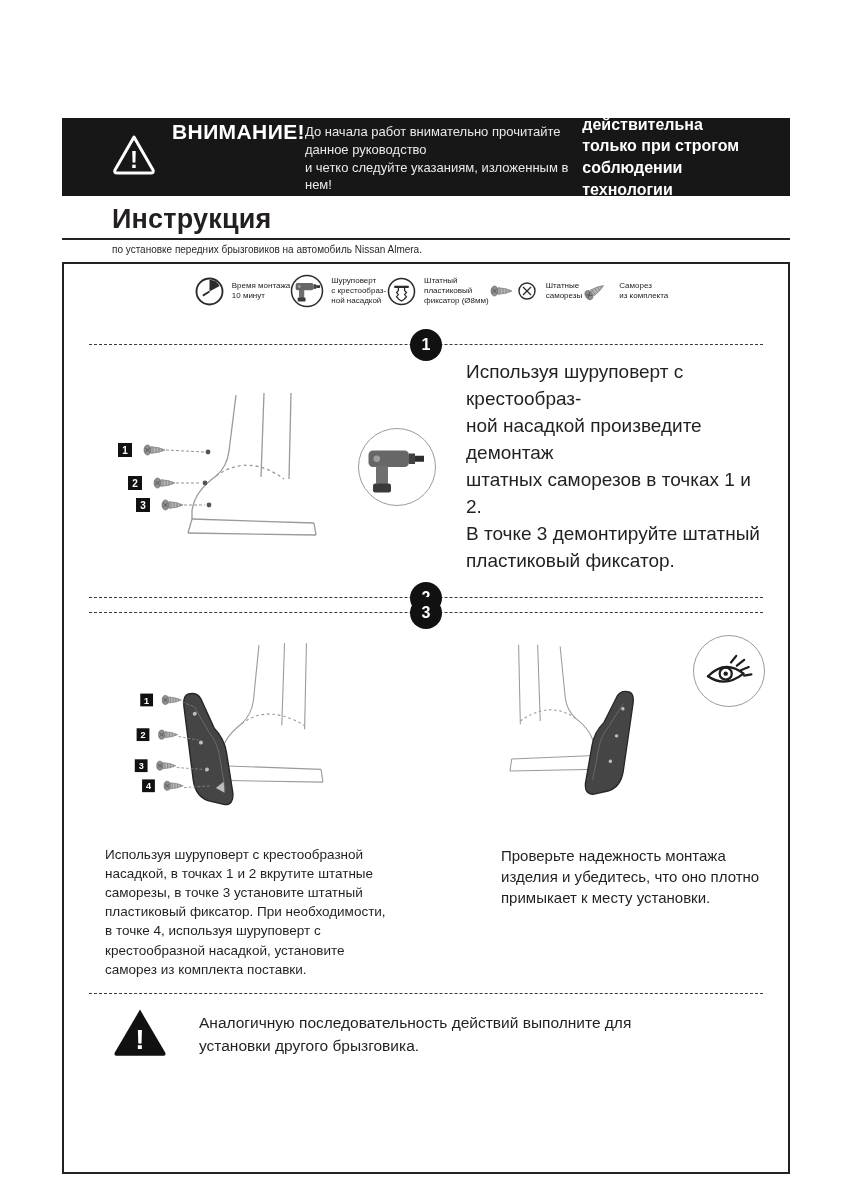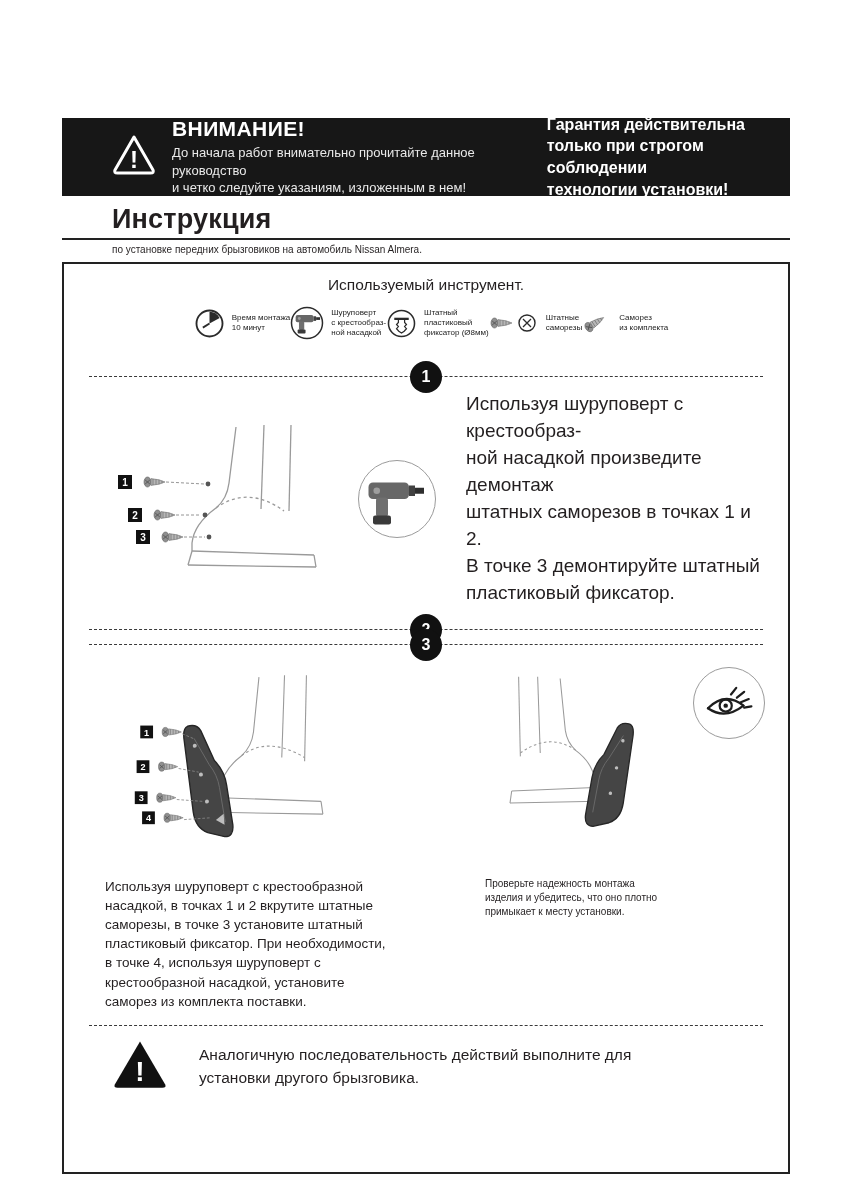--- a/index.html
+++ b/index.html
@@ -5,21 +5,21 @@
   * { margin:0; padding:0; box-sizing:border-box; }
   body { background:#fff; font-family:"Liberation Sans", sans-serif; color:#231f20; }
   .page { position:relative; width:848px; height:1200px; background:#fff; outline:1px solid #d8d8d8; overflow:hidden; }
   .content { position:absolute; left:62px; top:118px; width:728px; }
   .preline { white-space:pre-line; }
 
   
   .header { background:#171717; color:#fff; height:78px; display:flex; align-items:center;
             justify-content:space-between; padding:0 34px 0 50px; }
   .header-left { display:flex; align-items:center; gap:16px; }
-  .header-titlewrap { display:flex; flex-direction:column; }
+  .header-titlewrap { display:flex; flex-direction:row; }
   .header-title { font-size:21px; font-weight:bold; letter-spacing:.4px; }
   .header-sub { font-size:13px; line-height:1.35; color:#e9e9e9; margin-top:3px; }
   .header-right { font-size:16px; font-weight:bold; line-height:1.35; width:212px; }
 
   
   .doc-title { font-size:27px; font-weight:bold; margin:8px 0 3px 50px; letter-spacing:.2px; }
   .title-rule { border:0; border-top:2px solid #222; }
   .doc-subtitle { font-size:10px; margin:4px 0 7px 50px; }
 
   
@@ -43,21 +43,21 @@
   .c74 { width:74px; height:74px; margin:0 90px 0 90px; }
   .step-text { font-size:19px; line-height:1.42; flex:1; }
 
   .step2-illus { margin-left:40px; }
 
   .step3-illus { display:flex; align-items:flex-start; padding-left:58px; margin-top:18px; }
   .illus3-right { margin-left:165px; }
   .eye3 { width:72px; height:72px; margin-left:36px; margin-top:4px; }
   .step3-texts { display:flex; margin-top:10px; padding-left:41px; }
   .step3-left-text { width:360px; font-size:13.5px; line-height:1.42; }
-  .step3-right-text { width:280px; margin-left:20px; font-size:10px; line-height:1.42; }
+  .step3-right-text { width:280px; margin-left:36px; font-size:15px; line-height:1.42; }
 
   .footer { display:flex; align-items:center; gap:31px; padding:12px 0 0 48px; }
   .footer-text { font-size:15.5px; line-height:1.5; }
 
   .mtext { fill:#fff; font:700 10px "Liberation Sans", sans-serif; text-anchor:middle; }
   .exct-b { fill:#fff; font:700 30px "Liberation Sans", sans-serif; text-anchor:middle; }
   .exct-h { fill:#fff; font:700 24px "Liberation Sans", sans-serif; text-anchor:middle; }
 </style>
 </head>
 <body>
@@ -131,21 +131,20 @@
 только при строгом соблюдении
 технологии установки!</div>
     </div>
 
     <h1 class="doc-title">Инструкция</h1>
     <hr class="title-rule">
     <div class="doc-subtitle">по установке передних брызговиков на автомобиль Nissan Almera.</div>
 
     <div class="main-box">
 
-      <div class="tools-heading">Используемый инструмент.</div>
 
       <div class="tools-row">
         <div class="tool">
           <span class="tool-icon">
             <svg width="31" height="31" viewBox="0 0 30 30">
               <circle cx="15" cy="15" r="12.6" fill="none" stroke="#2b2b2b" stroke-width="1.8"></circle>
               <path d="M15,15 L15,3.6 A11.4,11.4 0 0 1 24.8,9.6 Z" fill="#2b2b2b"></path>
               <path d="M15,15 L8.6,19" stroke="#2b2b2b" stroke-width="1.8"></path>
             </svg>
           </span>

